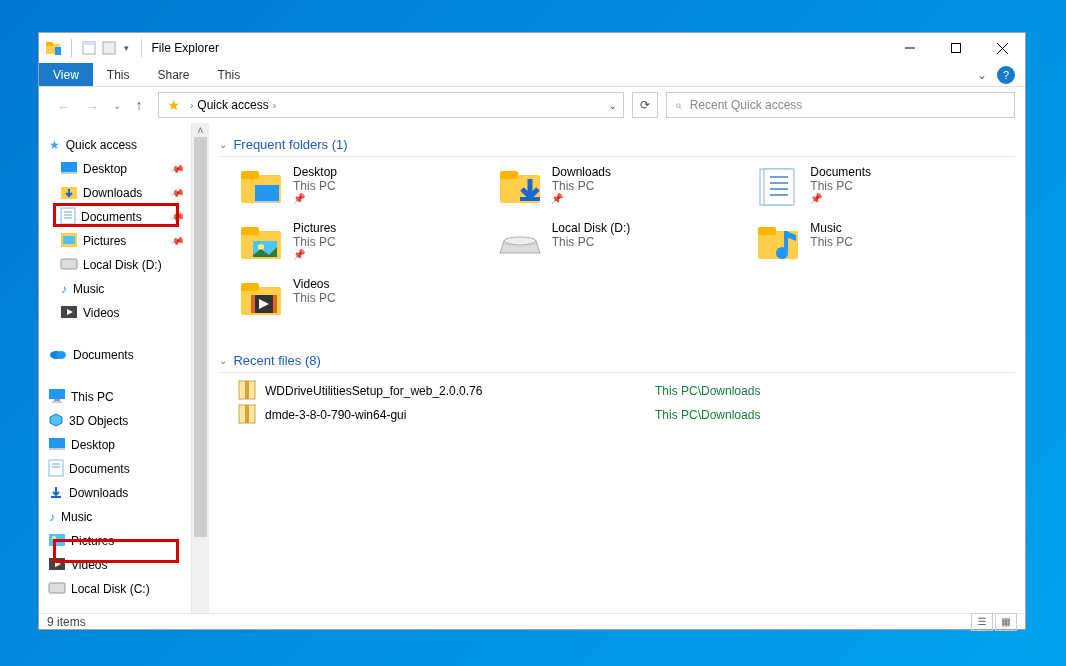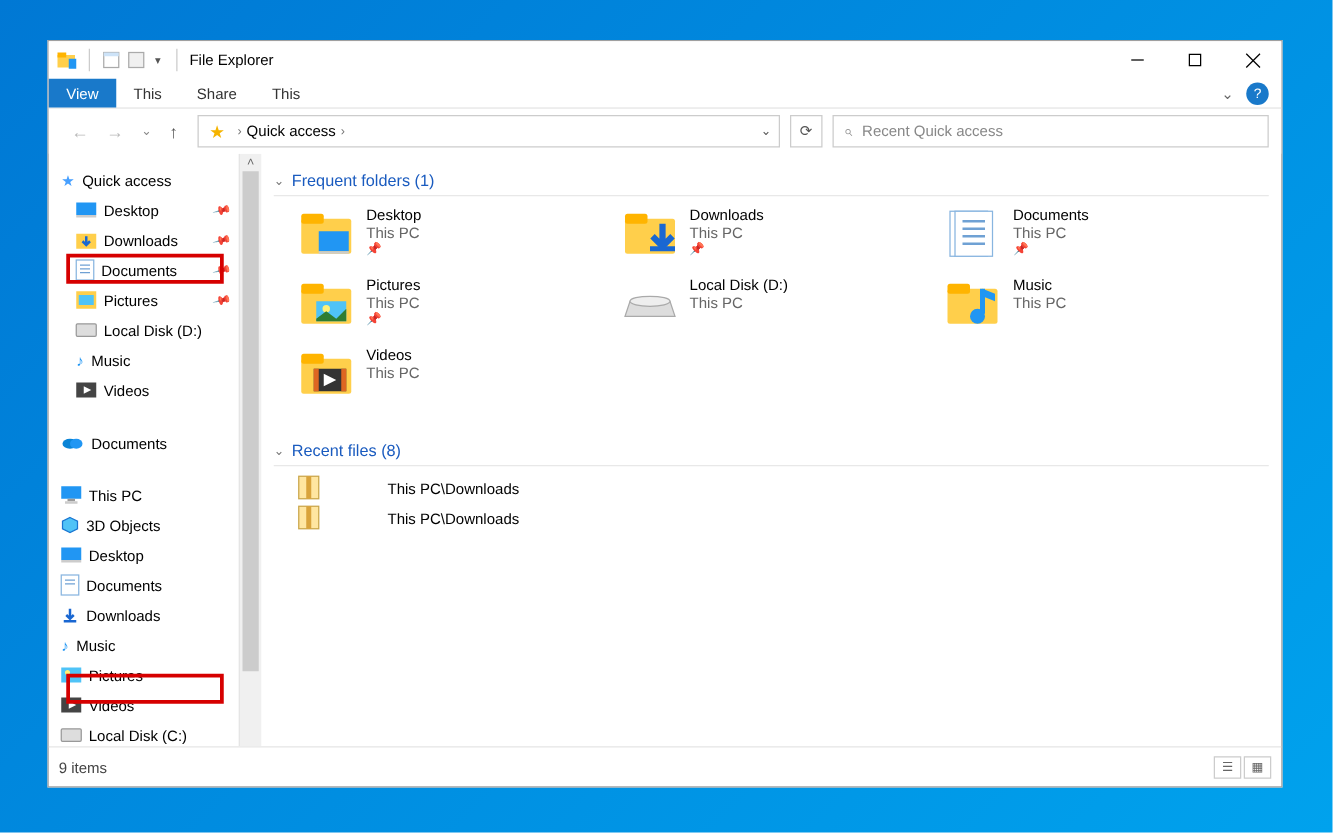--- a/index.html
+++ b/index.html
@@ -48,23 +48,23 @@
 .section-head .chev { color:#777; font-size:10px;}
 .folder-grid { display:grid; grid-template-columns: repeat(3, 1fr); gap:4px 20px; padding:8px 20px 20px 20px;}
 .folder-tile { display:flex; gap:10px; align-items:flex-start; height:52px;}
 .folder-tile .icon { width:44px; height:44px; display:flex; align-items:center; justify-content:center;}
 .folder-tile .meta .name { color:#000; }
 .folder-tile .meta .sub { color:#666; }
 .folder-tile .meta .pinrow { color:#aaa; font-size:10px;}
 .files-table { padding:6px 20px;}
 .files-table .file-row { display:flex; height:24px; align-items:center; gap:10px;}
 .files-table .file-row .name { width:380px; white-space:nowrap; overflow:hidden;}
-.files-table .file-row .path { color:#000000;margin-left:45px; }
-
-.status { height:32px; border-top:1px solid #e5e5e5; display:flex; align-items:center; font-size:12px; padding:0 8px; color:#444;text-align:right;}
+.files-table .file-row .path { color:#15803d; }
+
+.status { height:16px; border-top:1px solid #e5e5e5; display:flex; align-items:center; font-size:12px; padding:0 8px; color:#444;text-align:right;}
 .status .right { margin-left:auto; display:flex; gap:2px; color:#666;}
 .status .right div { width:22px;height:18px;border:1px solid #ccc; display:flex;align-items:center;justify-content:center;font-size:10px;}
 svg { overflow:visible; }
 </style>
 </head>
 <body>
 
 <div class="window">
 
   <div class="titlebar">
@@ -401,27 +401,29 @@
         <span class="chev">⌄</span>
         <span>Recent files (8)</span>
       </div>
 
       <div class="files-table" id="files-table">
           <div class="file-row">
             <span><svg width="16" height="18">
                 <rect width="16" height="18" fill="#ffe6a1" stroke="#caa64a"></rect>
                 <rect x="6" width="4" height="18" fill="#d9a33b"></rect>
               </svg></span>
+            <span class="name">WDDriveUtilitiesSetup_for_web_2.0.0.76</span>
             <span class="path">This PC\Downloads</span>
           </div>
           <div class="file-row">
             <span><svg width="16" height="18">
                 <rect width="16" height="18" fill="#ffe6a1" stroke="#caa64a"></rect>
                 <rect x="6" width="4" height="18" fill="#d9a33b"></rect>
               </svg></span>
+            <span class="name">dmde-3-8-0-790-win64-gui</span>
             <span class="path">This PC\Downloads</span>
           </div>
         </div>
     </div>
   </div>
 
   <div class="status">
     <span>9 items</span>
     <div class="right">
       <div>☰</div>

